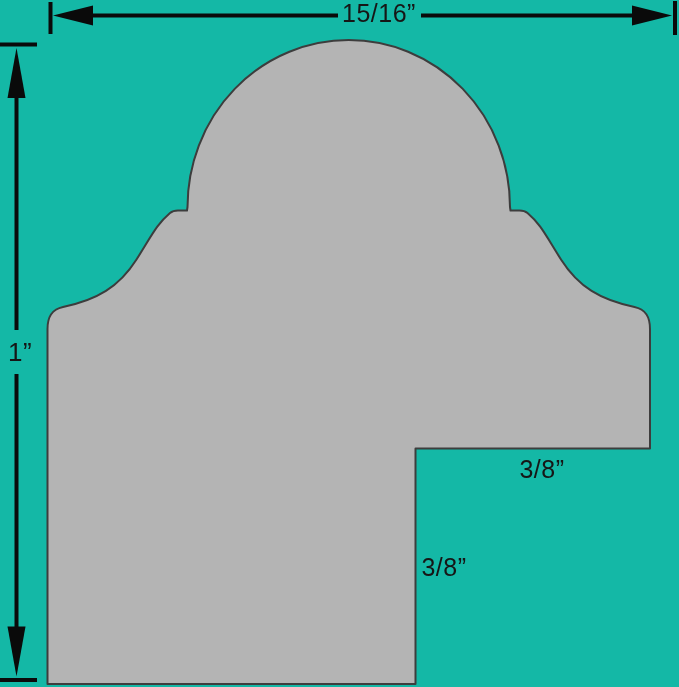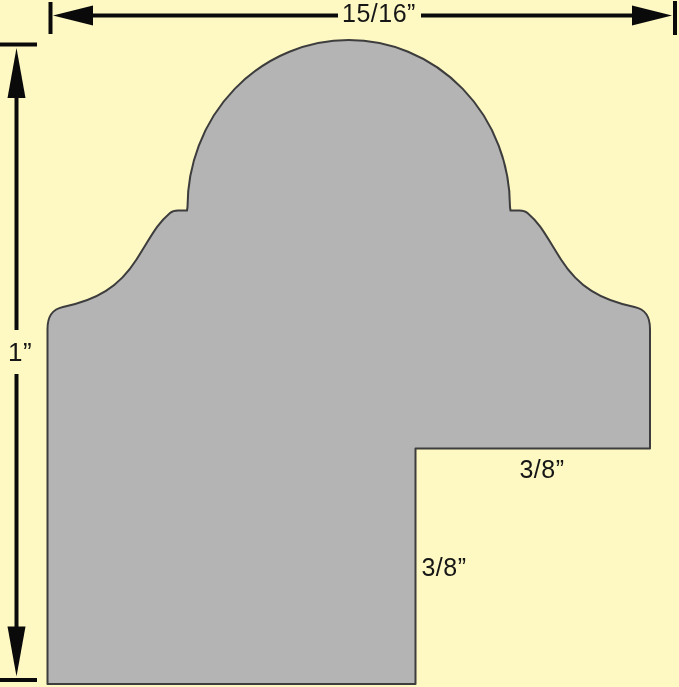--- a/index.html
+++ b/index.html
@@ -1,21 +1,21 @@
 <!DOCTYPE html>
 <html><head>
 <meta charset="utf-8">
 <style>
   html, body { margin: 0; padding: 0; }
   body { font-family: "Liberation Sans", sans-serif; }
   .canvas {
     position: relative;
     width: 679px;
     height: 687px;
-    background: #fef9c3;
+    background: #14b8a6;
     overflow: hidden;
   }
   .canvas svg {
     position: absolute;
     left: 0; top: 0;
   }
   .dim-label {
     position: absolute;
     color: #161616;
     text-align: center;

